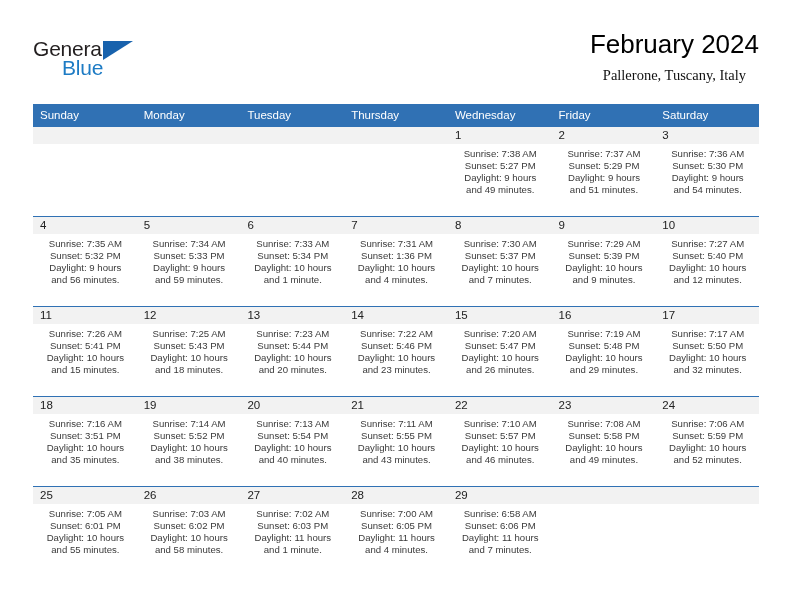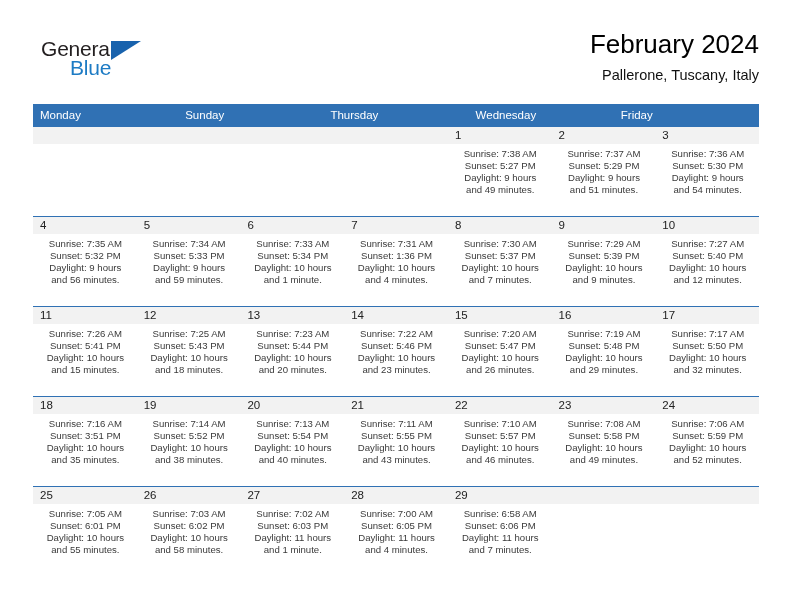--- a/index.html
+++ b/index.html
@@ -24,21 +24,21 @@
   
   .header {
     position: absolute;
     left: 33px;
     top: 28px;
     width: 726px;
     height: 70px;
   }
   .logo {
     position: absolute;
-    left: 8px;
+    left: 0;
     top: 10px;
     width: 200px;
     height: 48px;
     text-decoration: underline;
   }
   .logo-general {
     position: absolute;
     left: 0;
     top: 0;
     font-size: 21px;
@@ -62,35 +62,36 @@
     width: 0;
     height: 0;
     border-left: 30px solid #1862ad;
     border-bottom: 19px solid transparent;
   }
 
   .title-block {
     position: absolute;
     right: 0;
     top: 0;
-    text-align: right;
+    text-align: center;
   }
   .cal-title {
     font-size: 26px;
     font-weight: normal;
     color: #000;
     line-height: 32px;
     white-space: nowrap;
   }
   .cal-subtitle {
     font-size: 14.5px;
     color: #111;
     line-height: 22px;
     margin-top: 4px;
     white-space: nowrap;
+    font-family: Liberation Serif, serif;
   }
 
   
   .calendar {
     position: absolute;
     left: 33px;
     top: 104px;
     width: 726px;
   }
   .weekday-row {
@@ -165,25 +166,27 @@
     <div class="title-block">
       <div class="cal-title">February 2024</div>
       <div class="cal-subtitle">Pallerone, Tuscany, Italy</div>
     </div>
 
   </div>
 
   <div class="calendar">
 
     <div class="weekday-row">
+      <div class="weekday">Sunday</div>
       <div class="weekday">Monday</div>
-      <div class="weekday">Sunday</div>
+      <div class="weekday">Tuesday</div>
       <div class="weekday">Thursday</div>
       <div class="weekday">Wednesday</div>
       <div class="weekday">Friday</div>
+      <div class="weekday">Saturday</div>
     </div>
 
     <div class="week-row">
       <div class="day-cell empty">
         <div class="day-num-band">
             <span class="day-num"></span>
           </div>
         <div class="day-info">
           <div></div>
           <div></div>

